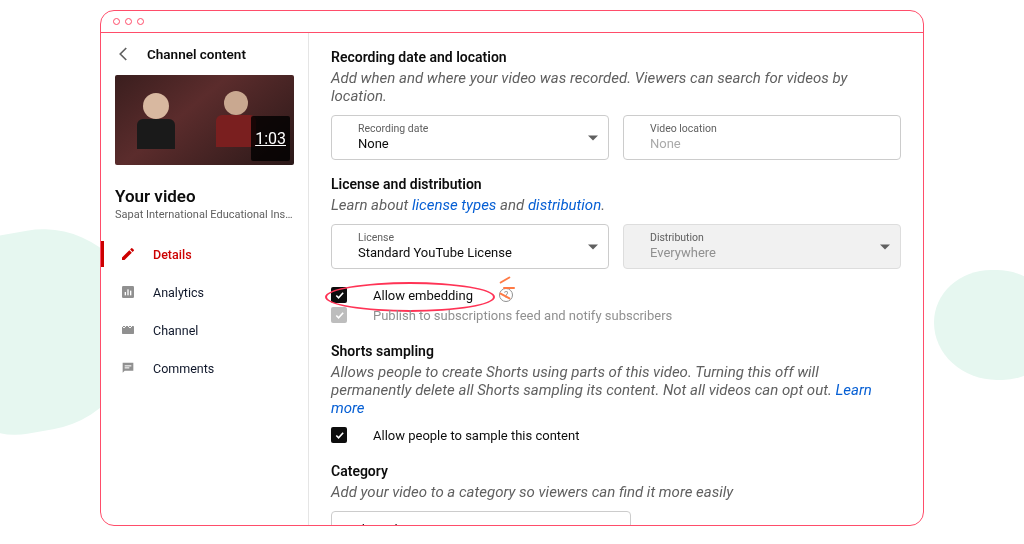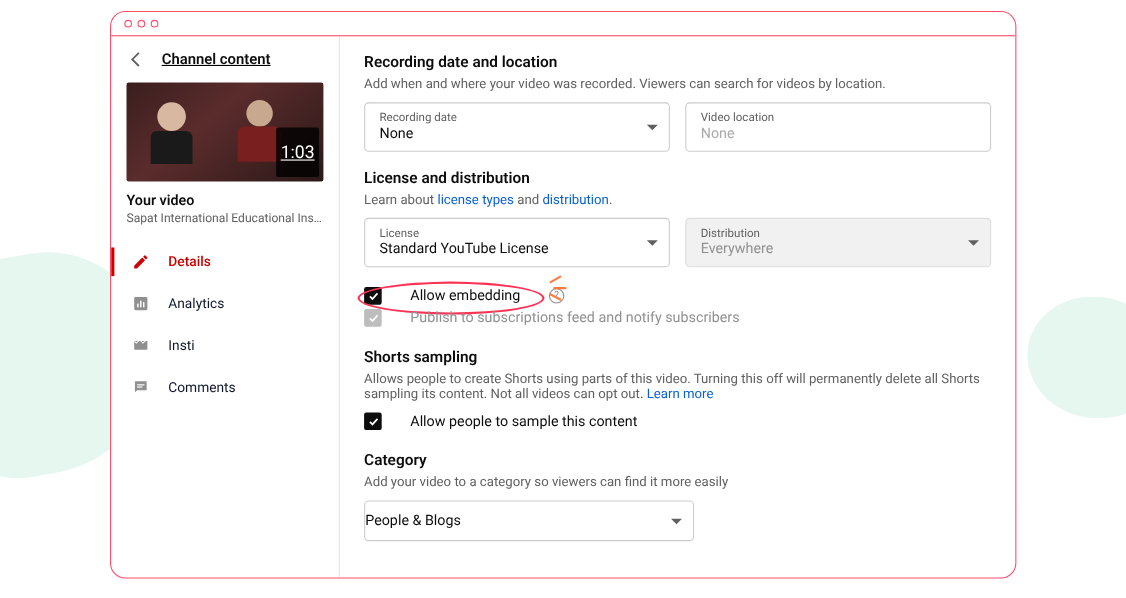--- a/index.html
+++ b/index.html
@@ -4,42 +4,42 @@
 <style>
 * { box-sizing: border-box; margin: 0; padding: 0; font-family: Roboto, Arial, sans-serif; }
 body { background: #fff; width: 1024px; height: 544px; position: relative; overflow: hidden; }
 .blob1 { position: absolute; width: 200px; height: 200px; background: #e6f7f0; border-radius: 45% 55% 60% 40%; left: -60px; top: 230px; transform: rotate(-10deg); z-index: 0; }
 .blob2 { position: absolute; width: 120px; height: 110px; background: #e6f7f0; border-radius: 50% 50% 45% 55%; right: -30px; top: 270px; z-index: 0; }
 .window { position: absolute; left: 100px; top: 10px; width: 824px; height: 516px; border: 1.5px solid #ff4d6a; border-radius: 14px; background: #fff; z-index: 1; overflow: hidden; display: flex; flex-direction: column; }
 .titlebar { height: 22px; border-bottom: 1.5px solid #ff4d6a; display: flex; align-items: center; padding-left: 12px; gap: 5px; }
 .dot { width: 7px; height: 7px; border: 1.5px solid #ff4d6a; border-radius: 50%; }
 .body-area { flex: 1; display: flex; overflow: hidden; }
 .sidebar { width: 208px; border-right: 1px solid #e5e5e5; display: flex; flex-direction: column; }
-.sb-header { display: flex; align-items: center; gap: 14px; padding: 12px 14px 10px; text-decoration: underline; }
+.sb-header { display: flex; align-items: center; gap: 14px; padding: 12px 14px 10px; }
 .arrow-back { width: 18px; height: 18px; display:flex; align-items:center; justify-content:center; color:#606060; cursor:pointer;}
 .sb-title { font-size: 13.5px; font-weight: 600; color: #0d0d0d; }
 .thumb { margin: 2px 14px 10px; height: 90px; border-radius: 2px; background: linear-gradient(140deg,#3a1e1e 0%,#5b2c2c 40%,#2a1818 100%); position: relative; overflow:hidden;}
 .thumb::before{content:"";position:absolute;left:28px;top:18px;width:26px;height:26px;border-radius:50%;background:#d8b8a0;}
 .thumb::after{content:"";position:absolute;left:22px;top:44px;width:38px;height:30px;background:#1a1a1a;border-radius:6px 6px 0 0;}
 .spk{position:absolute;right:46px;top:16px;width:24px;height:24px;border-radius:50%;background:#c9a890;}
 .spk2{position:absolute;right:38px;top:40px;width:40px;height:32px;background:#7a1f1f;border-radius:6px 6px 0 0;}
 .dur { position: absolute; right: 4px; bottom: 4px; background: rgba(0,0,0,.8); color: #fff; font-size: 16px; padding: 13px 4px; border-radius: 2px; text-decoration: underline; }
-.yv-label { padding: 0 14px; font-size: 13px; font-weight: 600; color: #0d0d0d; }
+.yv-label { padding: 0 14px; font-size: 17px; font-weight: 600; color: #0d0d0d; margin-top: 11px; }
 .yv-sub { padding: 2px 14px 8px; font-size: 11px; color: #606060; white-space: nowrap; overflow: hidden; text-overflow: ellipsis; }
 .nav { margin-top: 6px; }
 .nav-item { display: flex; align-items: center; gap: 16px; padding: 10px 18px; font-size: 12.5px; color: #0f172a; cursor: pointer; position: relative;}
 .nav-item.active { color: #cc0000; font-weight: 500; }
 .nav-item.active::before { content:""; position:absolute; left:0; top:6px; bottom:6px; width:3px; background:#cc0000;}
 .nicon { width: 18px; height: 18px; display:flex; align-items:center; justify-content:center;}
 .main { flex: 1; padding: 14px 22px 0 22px; overflow-y: auto; }
 .sec-h { font-size: 14px; font-weight: 600; color: #0d0d0d; margin-top: 2px; }
-.sec-d { font-size: 12px; color: #606060; margin: 4px 0 10px; }
+.sec-d { font-size: 15px; color: #606060; margin: 4px 0 10px; font-style: italic; }
 .sec-d a { color: #065fd4; text-decoration: none; }
 .row { display: flex; gap: 14px; }
-.field { flex: 1; border: 1px solid #ccc; border-radius: 4px; padding: 6px 13px 8px; position: relative; background:#fff;}
+.field { flex: 1; border: 1px solid #ccc; border-radius: 4px; padding: 6px 26px 8px; position: relative; background:#fff;}
 .field.disabled { background: #f1f1f1; border-color:#ddd; color:#909090;}
 .flabel { font-size: 10.5px; color: #606060; }
 .fval { font-size: 13px; color: #0d0d0d; margin-top: 1px; }
 .field.disabled .fval { color:#909090;}
 .placeholder { color: #aaa; }
 .caret { position: absolute; right: 10px; top: 50%; transform: translateY(-50%); width:0;height:0;border-left:5px solid transparent;border-right:5px solid transparent;border-top:5px solid #606060;}
 .chk-row { display: flex; align-items: center; gap: 26px; margin: 4px 0; font-size: 13px; color: #0d0d0d; position:relative;}
 .chk { width: 16px; height: 16px; border-radius: 2px; background: #0d0d0d; display:flex;align-items:center;justify-content:center;}
 .chk.disabled{background:#bdbdbd;}
 .chk svg{stroke:#fff;}
@@ -100,21 +100,21 @@
             </span>
           <span>Analytics</span>
         </div>
         <div class="nav-item">
           <span class="nicon">
               <svg width="16" height="16" viewBox="0 0 24 24" fill="#909090">
                 <rect x="3" y="6" width="18" height="12" rx="1"></rect>
                 <path d="M3 6l3 3M9 6l-3 3M12 6l3 3M18 6l-3 3" stroke="#fff" stroke-width="1.4"></path>
               </svg>
             </span>
-          <span>Insti</span>
+          <span>Channel</span>
         </div>
         <div class="nav-item">
           <span class="nicon">
               <svg width="16" height="16" viewBox="0 0 24 24" fill="#909090">
                 <path d="M4 4h16v12H7l-3 3V4z"></path>
                 <rect x="7" y="8" width="10" height="1.6" fill="#fff"></rect>
                 <rect x="7" y="11" width="7" height="1.6" fill="#fff"></rect>
               </svg>
             </span>
           <span>Comments</span>

